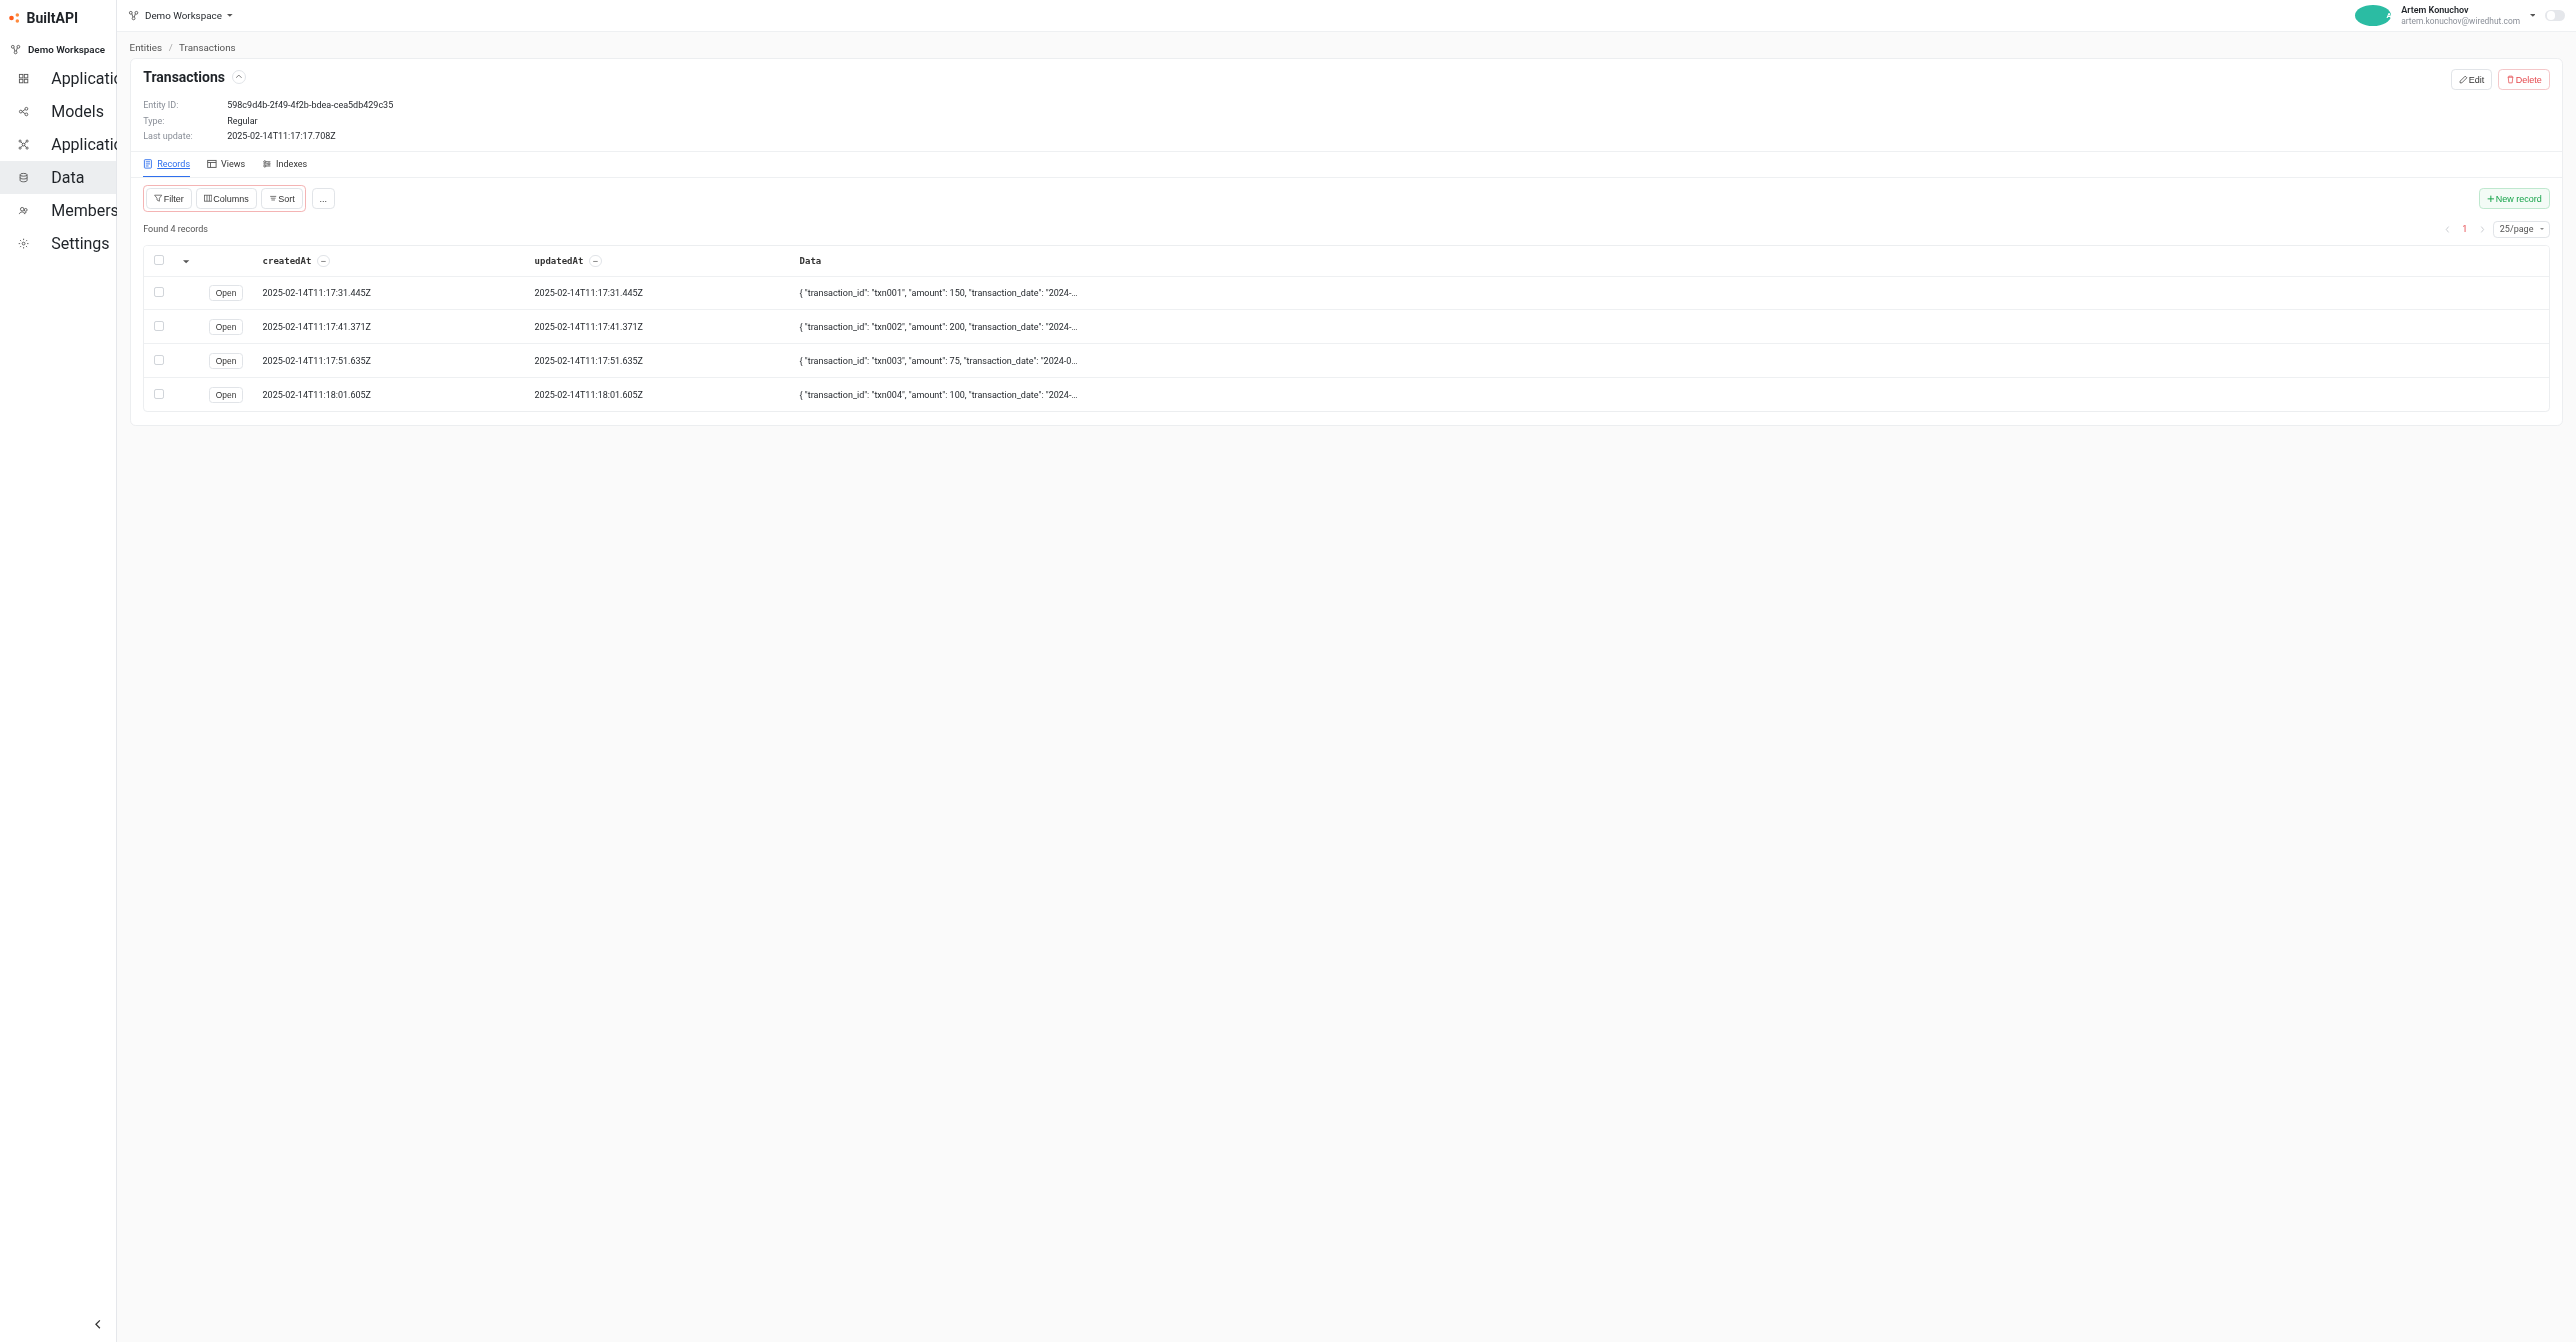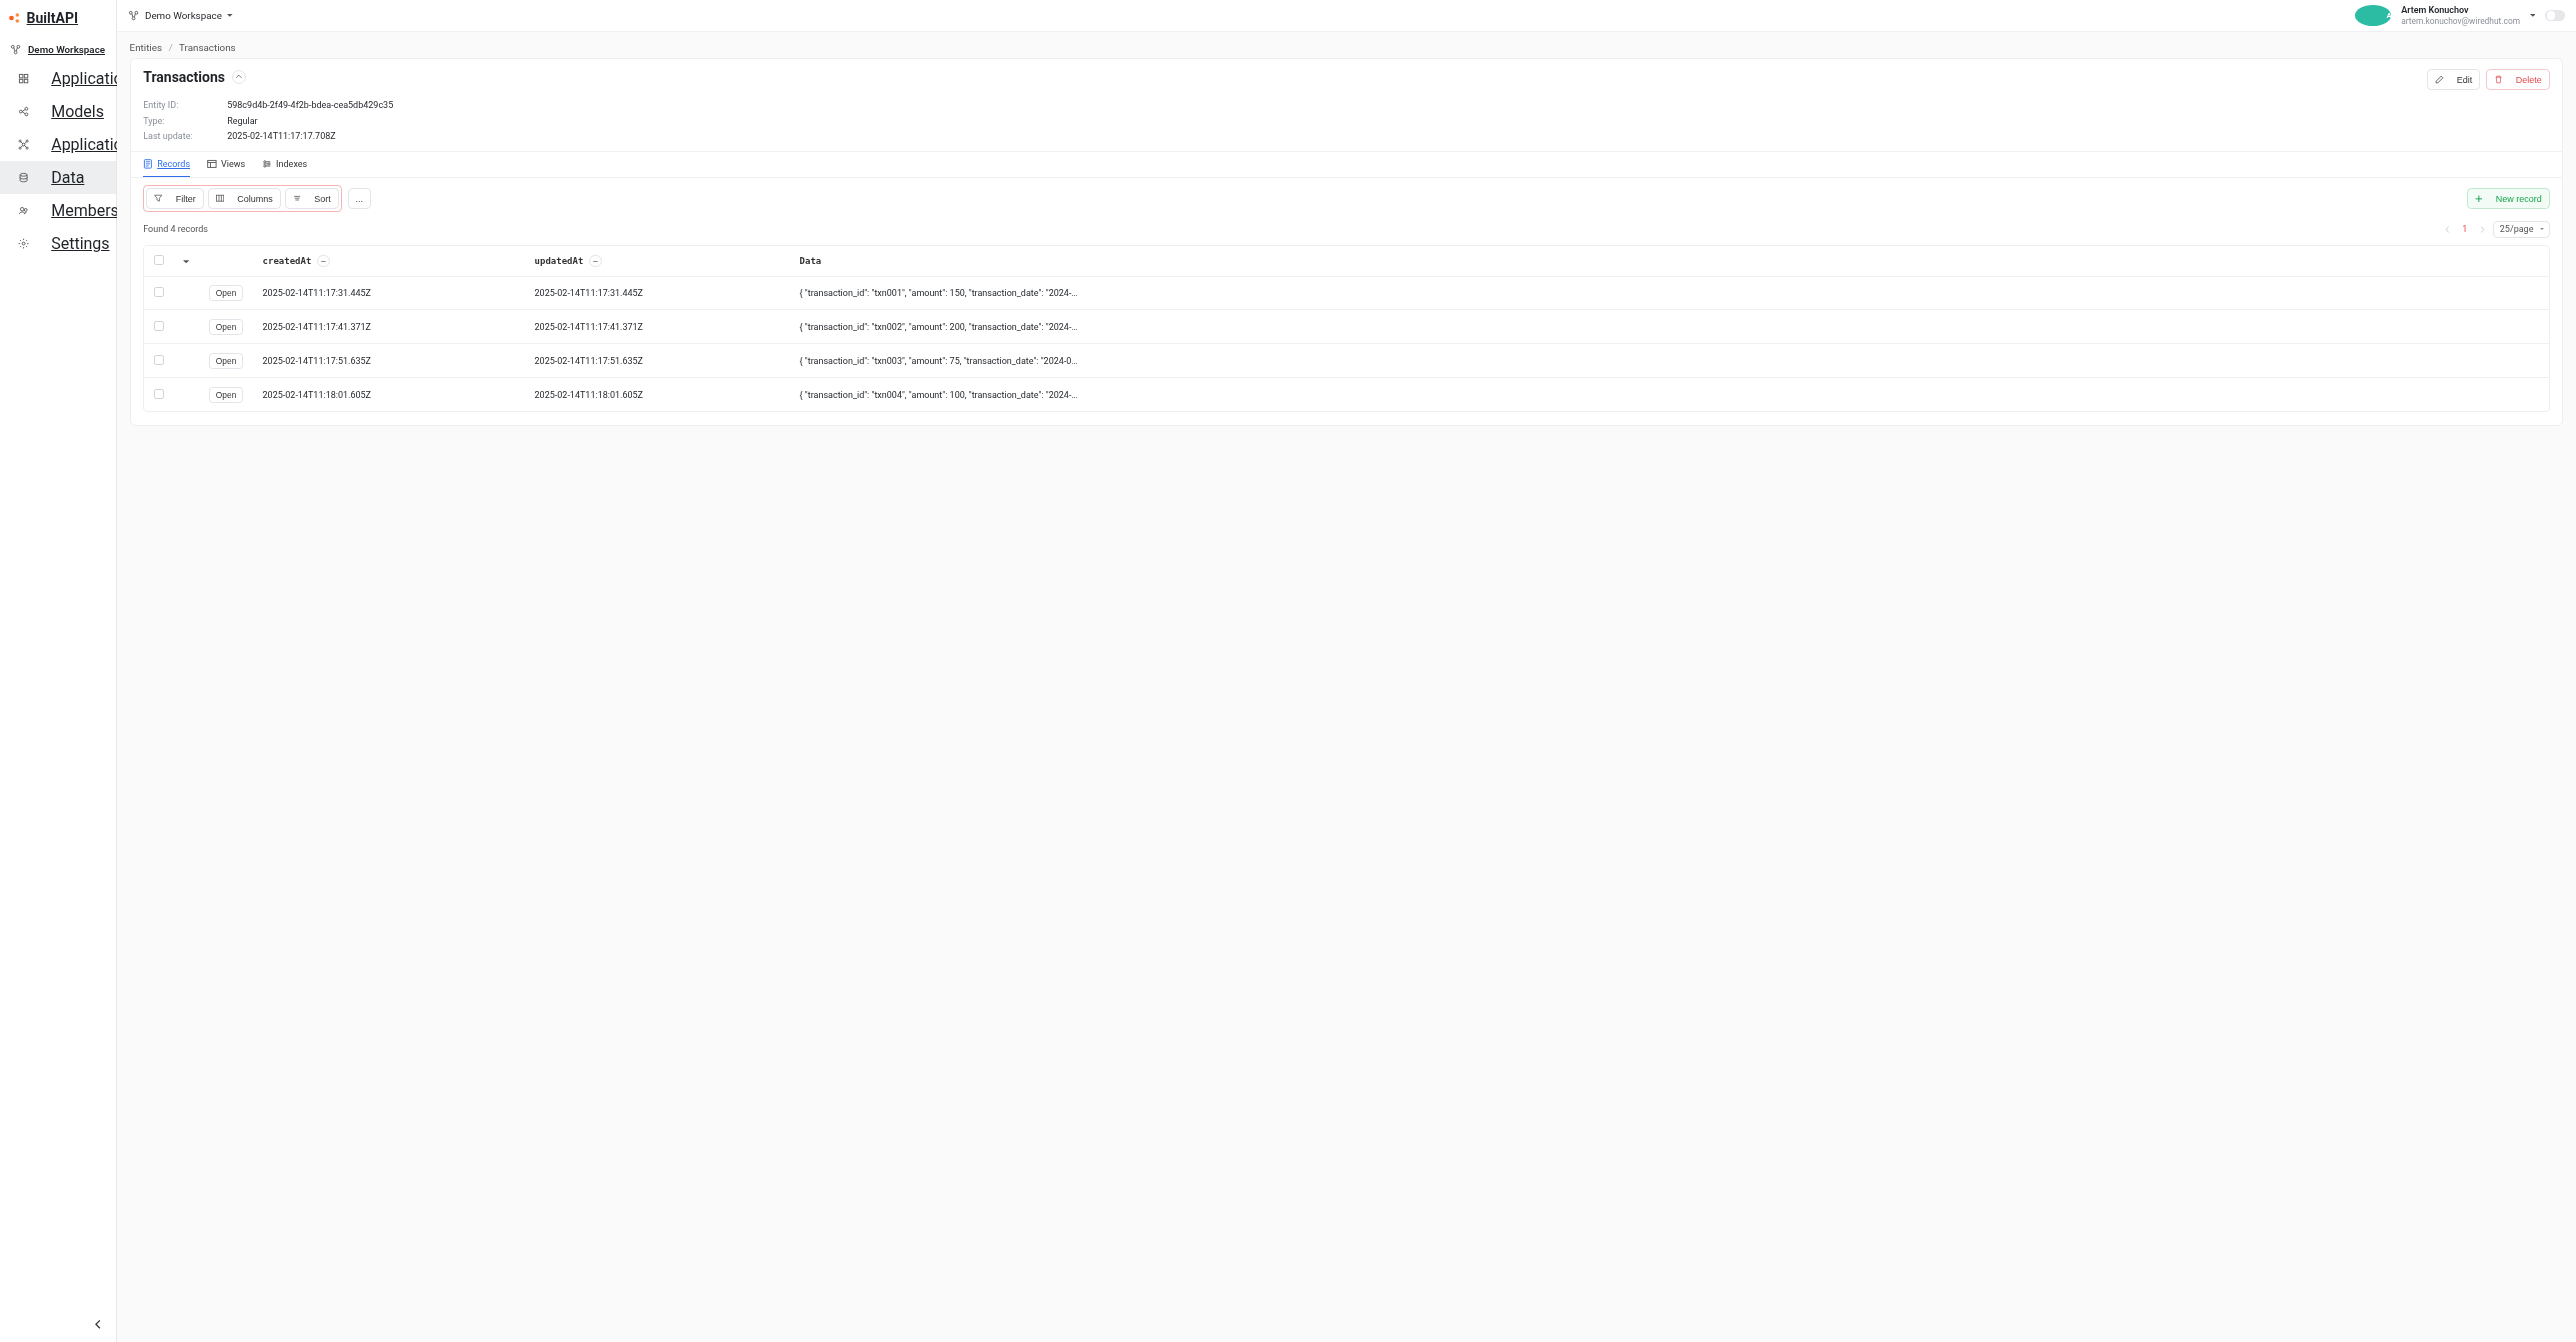--- a/index.html
+++ b/index.html
@@ -1,20 +1,20 @@
 <!DOCTYPE html>
 <html style="font-size:11.2px"><head>
 <meta charset="utf-8">
 <style>
   * { box-sizing: border-box; margin: 0; padding: 0; }
   body { font-family: -apple-system, BlinkMacSystemFont, "Segoe UI", Roboto, sans-serif; font-size: 9.8px; color: #1f2328; background: #fff; }
   .app { display: flex; height: 100vh; }
   
   
-  .sidebar { width: 117px; border-right: 0.7px solid #e5e7eb; display: flex; flex-direction: column; background:#fff;text-decoration:underline; }
+  .sidebar { width: 117px; border-right: 0.7px solid #e5e7eb; display: flex; flex-direction: column; background:#fff; }
   .logo { display:flex; align-items:center; gap:4.2px; padding: 9.8px 8.4px 11.2px 8.4px; font-weight:700; font-size:14px; }
   .logo-mark { width:14px; height:14px; display:flex; align-items:center; justify-content:center; }
   .nav-group-title { display:flex; align-items:center; gap:7px; padding:7px 9.8px; font-weight:600; font-size:9.8px; }
   .nav-item { display:flex; align-items:center; gap:22px; padding:7px 9.8px 7px 18px; font-size:16px; cursor:pointer; color:#1f2328;text-align:right; }
   .nav-item.active { background:#eceef0; }
   .nav-icon { width:11.2px; height:11.2px; color:#555; display:flex; align-items:center; justify-content:center; flex-shrink:0; }
   .sidebar-footer { margin-top:auto; padding:8.4px; display:flex; justify-content:flex-end; }
   .collapse-btn { width:19.6px; height:19.6px; display:flex; align-items:center; justify-content:center; cursor:pointer; color:#444; }
   
   
@@ -32,21 +32,21 @@
   .breadcrumb { padding:9.8px 12.6px 5.6px 12.6px; font-size:9.8px; color:#555; }
   .breadcrumb a { color:#555; text-decoration:none;margin-top:40px; }
   .bc-sep { margin:0 4.2px; color:#aaa; }
   
   .panel { margin:0 12.6px 9.8px 12.6px; background:#fff; border:0.7px solid #eceef0; border-radius:5.6px; }
   .panel-head { padding:9.8px 12.6px 9.8px 12.6px; display:flex; align-items:flex-start; }
   .panel-title-row { display:flex; align-items:center; gap:7px; }
   .panel-title { font-size:14px; font-weight:700; }
   .chev-btn { width:14px; height:14px; border:0.7px solid #e1e4e8; border-radius:50%; display:flex; align-items:center; justify-content:center; cursor:pointer; font-size:8.4px; color:#666; }
   .panel-actions { margin-left:auto; display:flex; gap:5.6px; }
-  .btn { display:flex; align-items:center; gap:13px; height:21px; padding:0 7px; border:0.7px solid #e1e4e8; border-radius:4.2px; background:#fff; font-size:9px; cursor:pointer; color:#333; }
+  .btn { display:flex; align-items:center; gap:1px; height:21px; padding:0 7px; border:0.7px solid #e1e4e8; border-radius:4.2px; background:#fff; font-size:9px; cursor:pointer; color:#333; }
   .btn.danger { color:#e5484d; border-color:#f4c7c9; background:#fff; }
   .btn.green { color:#16a34a; border-color:#bfe8cf; background:#f3fbf6; }
   .meta { padding:0 12.6px 9.8px 12.6px; display:grid; grid-template-columns:84px 1fr; row-gap:5.6px; font-size:9px; }
   .meta-label { color:#8a8f98; }
   
   .tabs { display:flex; gap:17px; padding:0 12.6px; border-top:0.7px solid #eef0f2; border-bottom:0.7px solid #eef0f2; background:#fff; }
   .tab { display:flex; align-items:center; gap:4.2px; padding:7px 0; font-size:9px; cursor:pointer; color:#333; border-bottom:1.4px solid transparent; }
   .tab.active { color:#2f6fed; border-bottom-color:#2f6fed;text-decoration:underline; }
   .tab-icon { width:9.8px; height:9.8px; display:flex; align-items:center; justify-content:center; }
   

